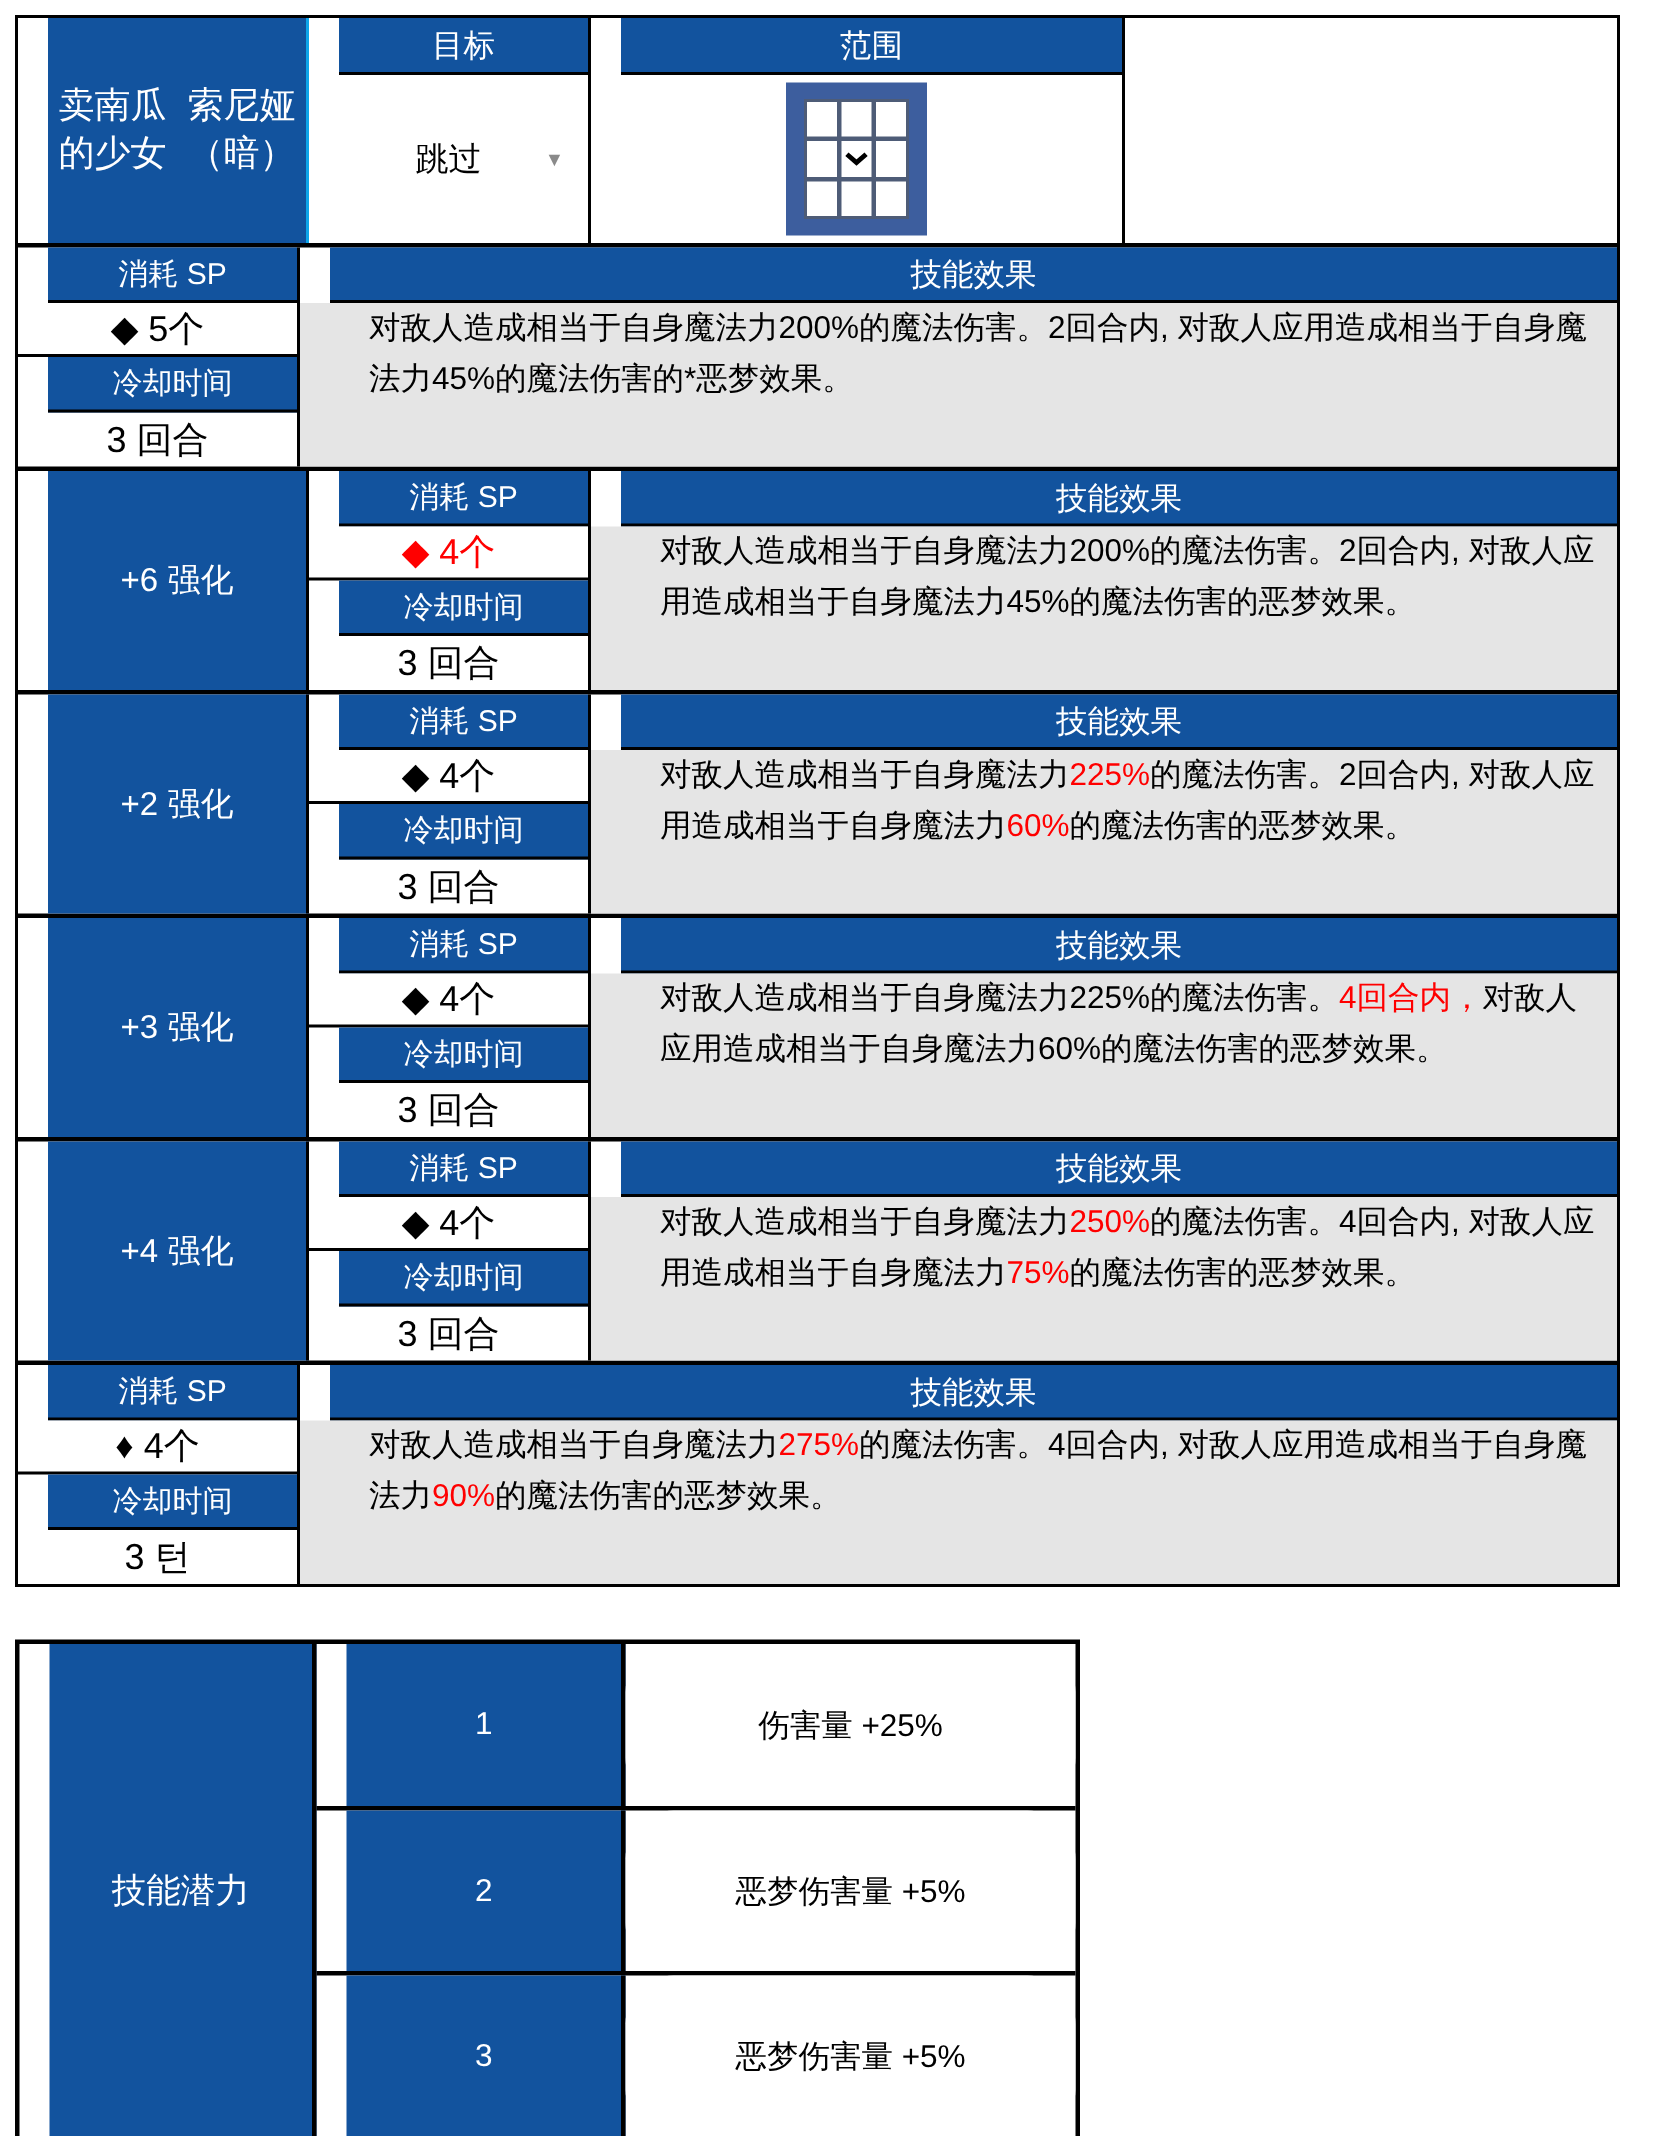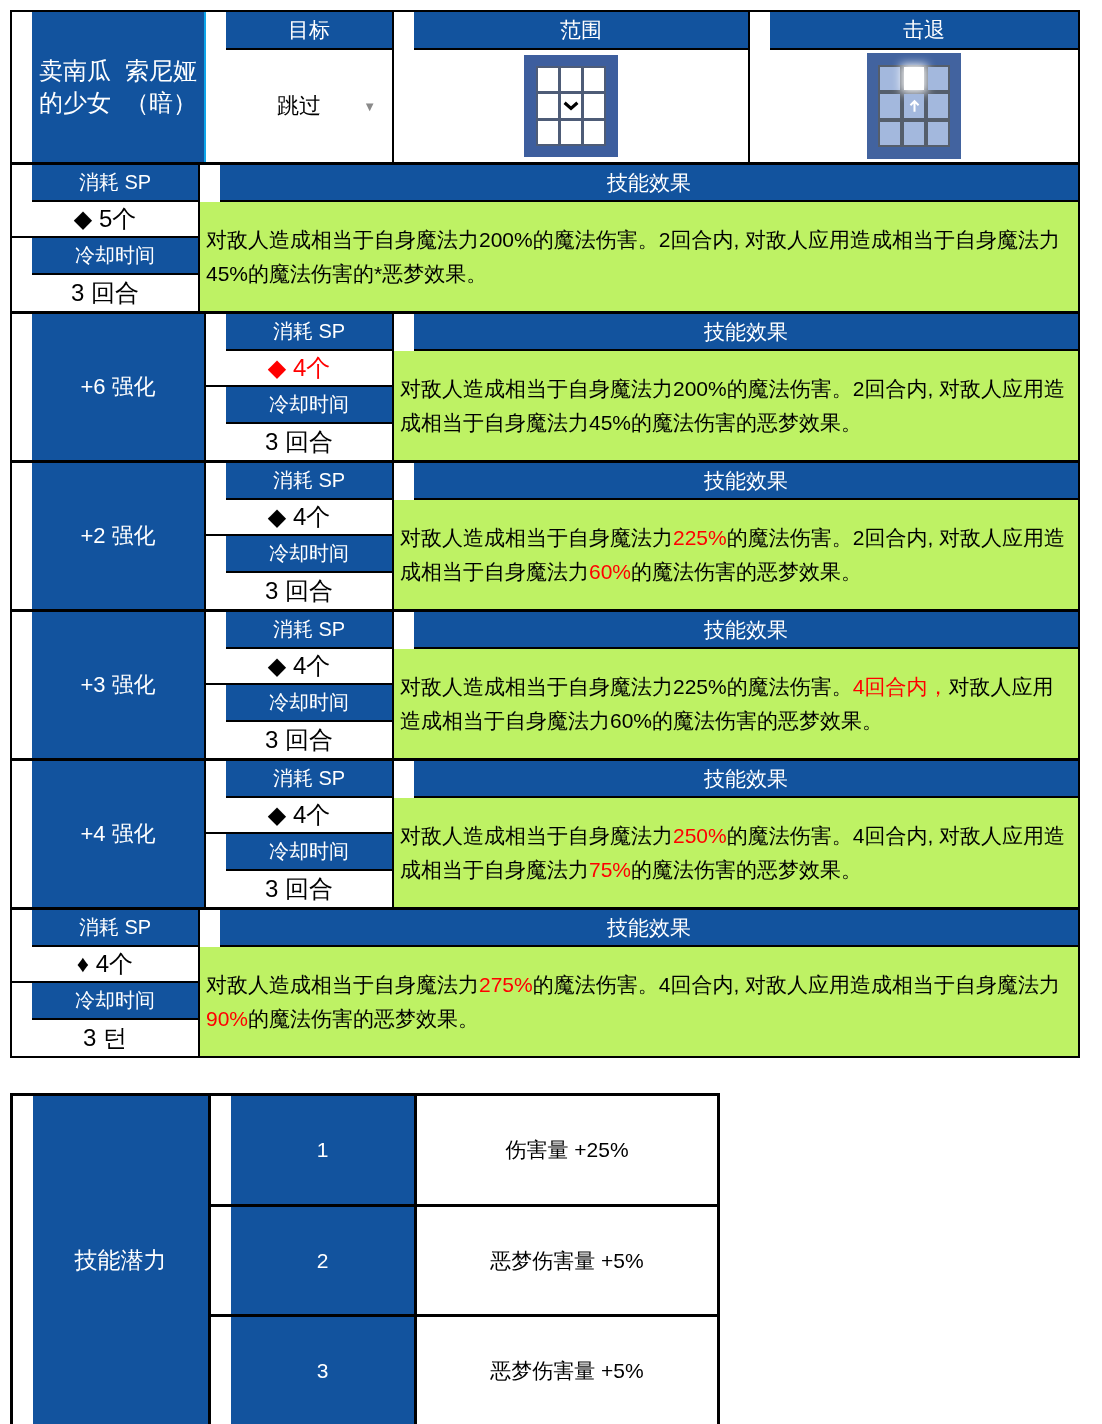--- a/index.html
+++ b/index.html
@@ -35,21 +35,21 @@
   .level-band{height:146px;}
   .level-cell{width:172px;border-right:2px solid #000;font-size:22px;}
   .mid-col{width:186px;border-right:2px solid #000;display:grid;
     grid-template-rows:37px 36px 37px auto;}
   .mid-col > div{box-sizing:border-box;font-size:24px;}
   .mid-col .sub-hdr{border-bottom:2px solid #000;font-size:20px;}
   .mid-col .sub-val{border-bottom:2px solid #000;background:#fff;}
   .mid-col > div:last-child{border-bottom:none;}
   .eff-col{flex:1;display:flex;flex-direction:column;}
   .eff-col .hdr{height:37px;border-bottom:2px solid #000;box-sizing:border-box;font-size:21px;}
-  .eff-body{flex:1;background:#bef264;display:flex;align-items:center;}
+  .eff-body{flex:1;background:#e5e5e5;display:flex;padding-left:40px;}
   .eff-body p{margin:0;padding:0 10px 0 6px;font-size:21px;line-height:34px;}
   .red{color:#FF0000;}
 
   
   .range-icon{width:94px;height:102px;background:#3D5E9E;display:flex;align-items:center;justify-content:center;}
   .rgrid{width:66px;height:76px;background:#4E5C77;border:2px solid #4E5C77;display:grid;
     grid-template-columns:repeat(3,1fr);grid-template-rows:repeat(3,1fr);gap:3px;}
   .rgrid .c{background:#fff;display:flex;align-items:center;justify-content:center;}
   .kb-icon{width:94px;height:106px;background:#42639F;display:flex;align-items:center;justify-content:center;}
   .kgrid{width:68px;height:78px;background:#555E6B;border:2px solid #555E6B;display:grid;
@@ -101,42 +101,20 @@
                 </svg>
               </div>
               <div class="c"></div>
               <div class="c"></div>
                 <div class="c"></div>
                 <div class="c"></div>
             </div>
           </div>
         </div>
       </div>
-      <div class="hcol col-kb">
-        <div class="hdr blue center">击退</div>
-        <div class="bodyc center">
-          <div class="kb-icon">
-            <div class="kgrid">
-              <div class="c"></div>
-                <div class="c glow"></div>
-                <div class="c"></div>
-              <div class="c"></div>
-              <div class="c">
-                <svg width="13" height="16" viewBox="0 0 16 18">
-                  <path d="M8 16 L8 4 M3 8 L8 3 L13 8" stroke="#fff" stroke-width="2.5" fill="none"></path>
-                </svg>
-              </div>
-              <div class="c"></div>
-              <div class="c"></div>
-                <div class="c"></div>
-                <div class="c"></div>
-            </div>
-          </div>
-        </div>
-      </div>
     </div>
 
     <div class="band level-band">
       <div class="mid-col">
         <div class="sub-hdr blue center">消耗 SP</div>
         <div class="sub-val center">◆ 5个</div>
         <div class="sub-hdr blue center">冷却时间</div>
         <div class="center">3 回合</div>
       </div>
       <div class="eff-col">

